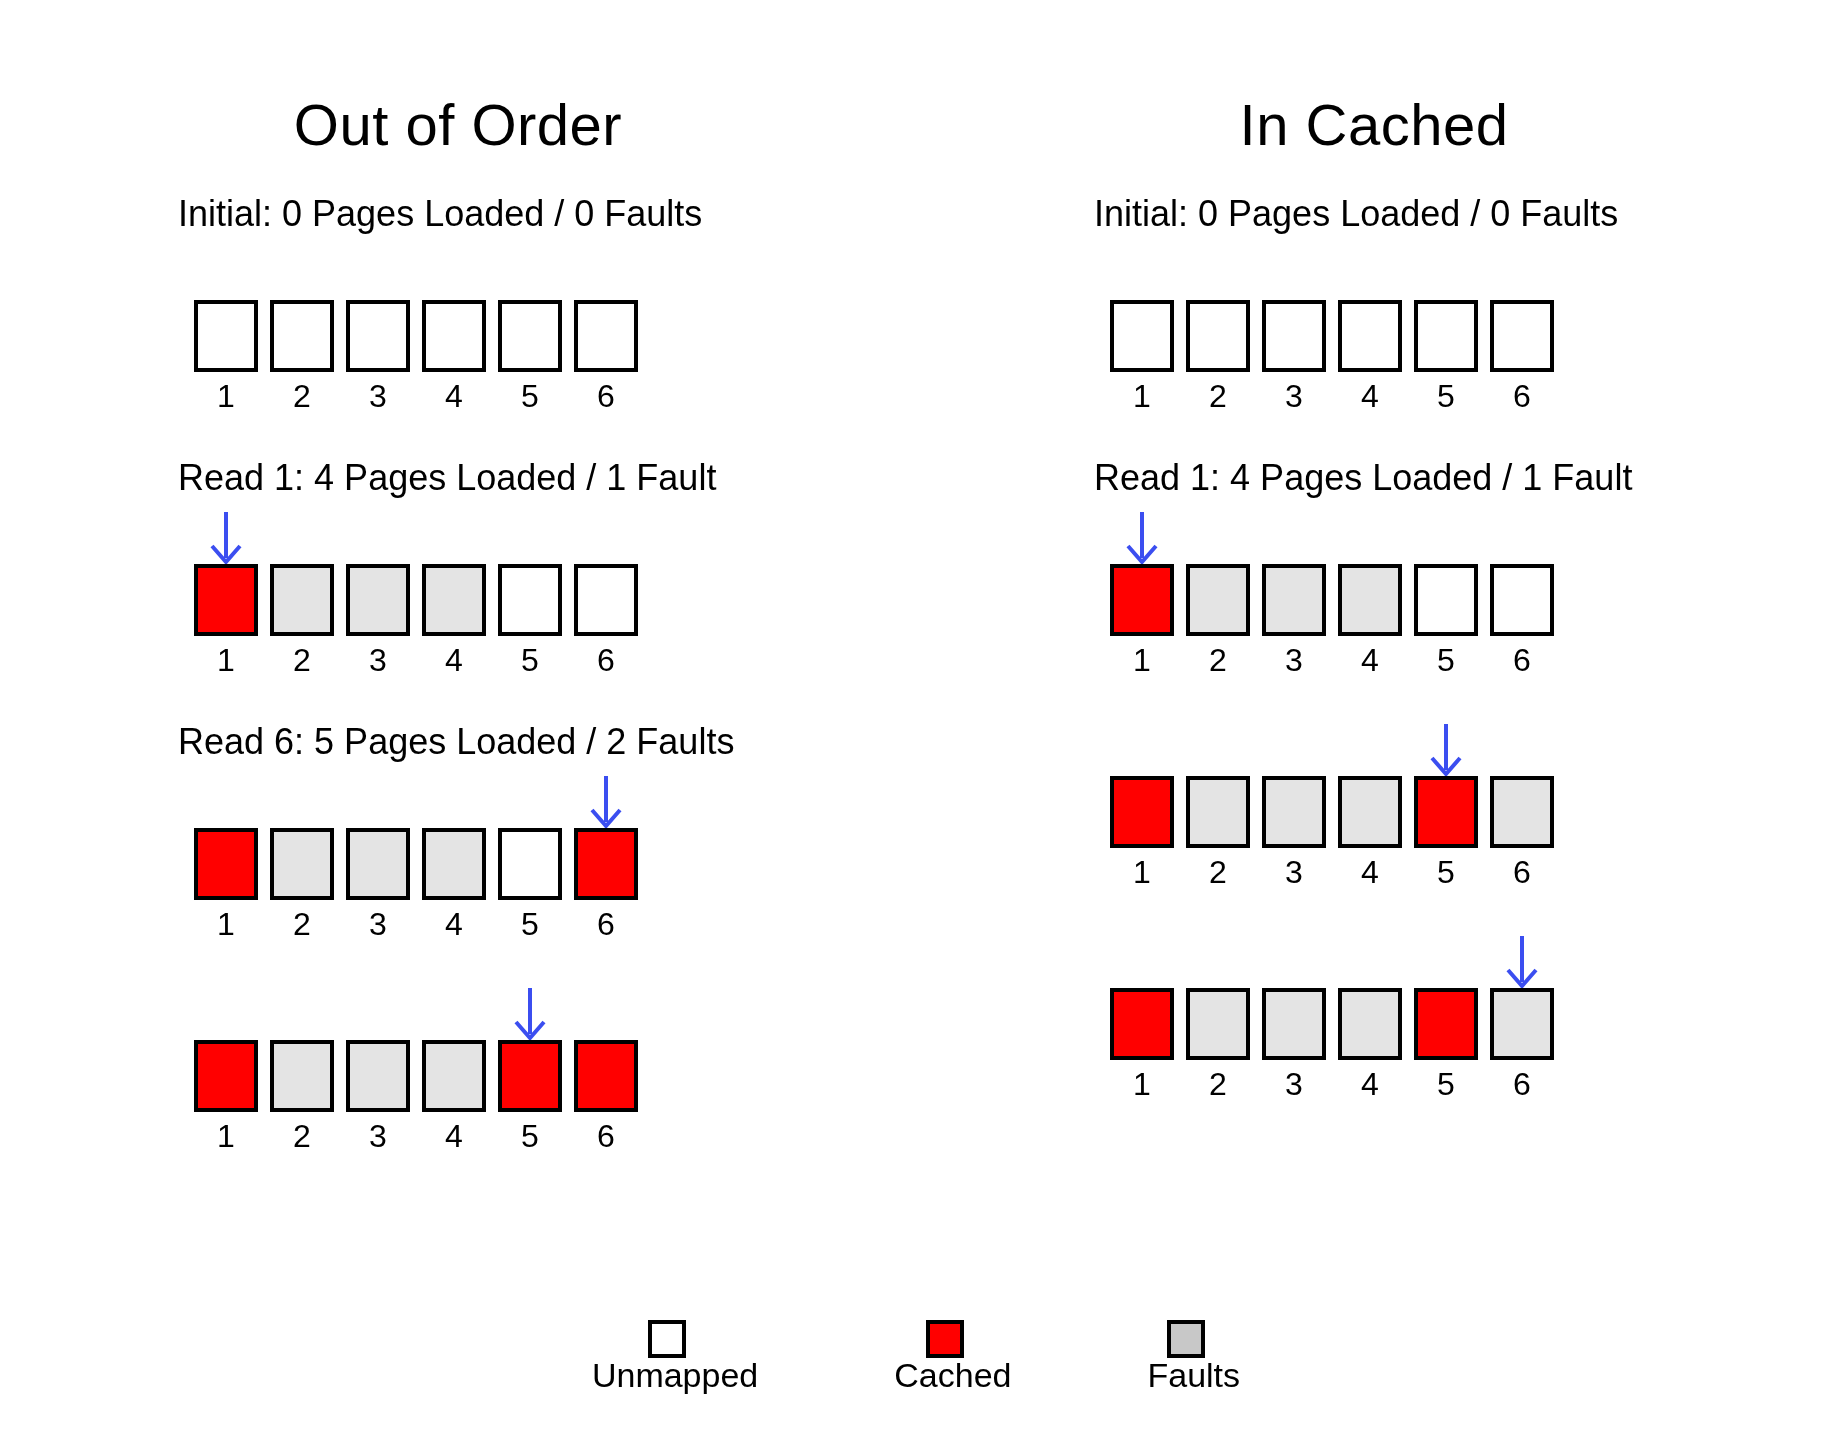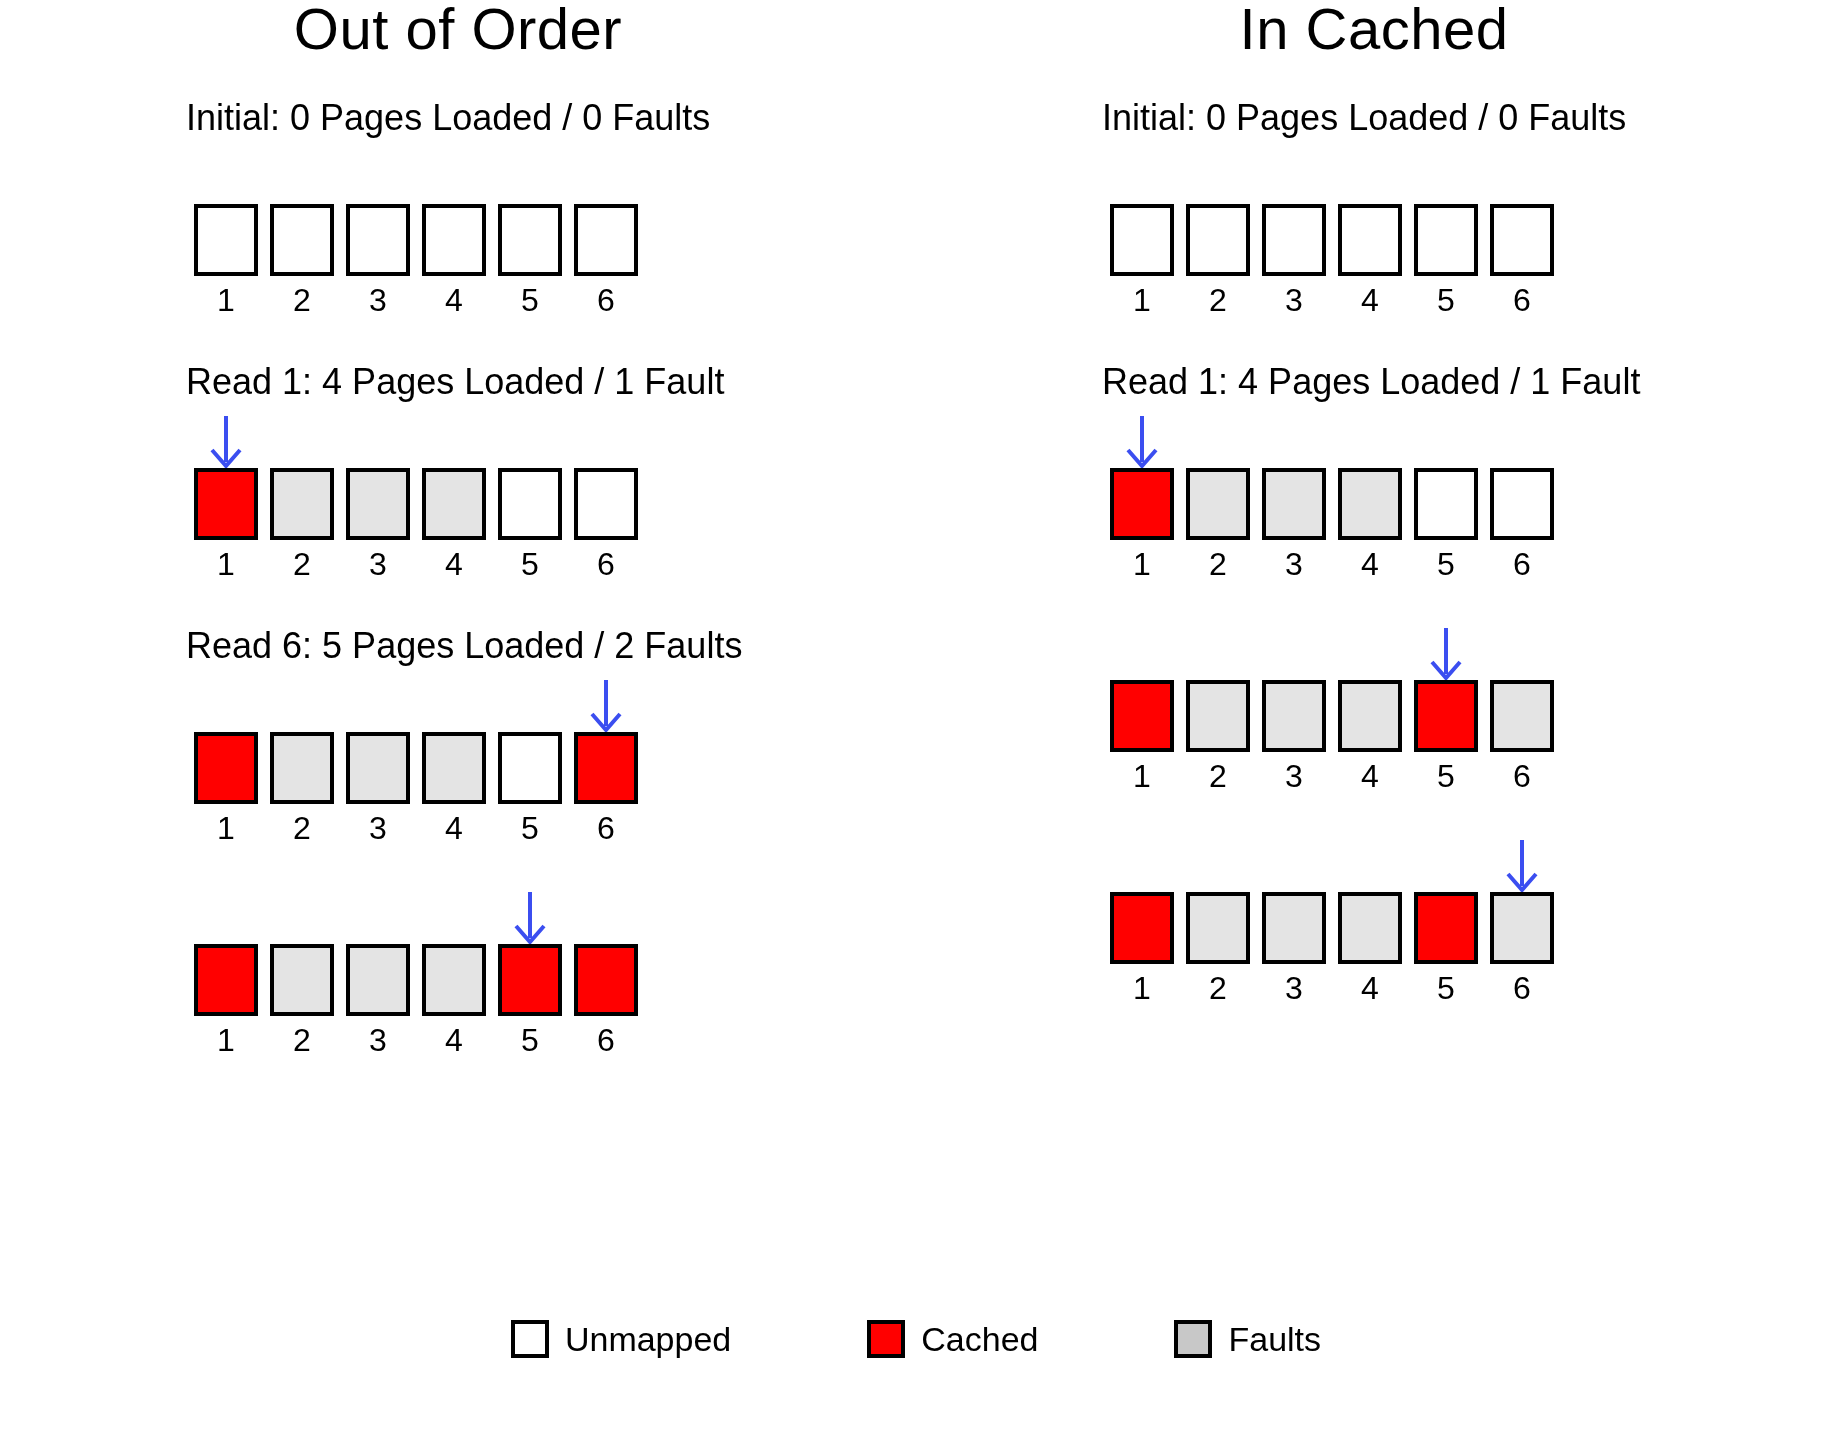--- a/index.html
+++ b/index.html
@@ -19,20 +19,21 @@
   .page {
     position: relative;
     width: 1832px;
     height: 1452px;
   }
 
   .columns {
     display: flex;
     flex-direction: row;
     width: 1832px;
+    padding-top: 96px;
     box-sizing: border-box;
   }
 
   .column {
     width: 916px;
     box-sizing: border-box;
     display: flex;
     flex-direction: column;
     align-items: center;
   }
@@ -56,21 +57,21 @@
   .col-right .col-inner { margin-left: 0px; }
 
   .step {
     margin-bottom: 0px;
   }
 
   .step-label {
     font-size: 36px;
     line-height: 1.0;
     white-space: nowrap;
-    margin: 0 0 12px 8px;
+    margin: 0 0 12px 0;
     height: 40px;
   }
 
   .arrow-lane {
     position: relative;
     height: 52px;
     width: 456px;
     margin-left: 10px;
   }
 
@@ -120,20 +121,21 @@
     top: 1320px;
     width: 1832px;
     display: flex;
     flex-direction: row;
     justify-content: center;
     align-items: center;
   }
 
   .legend-item {
     display: flex;
+    flex-direction: column;
     align-items: center;
     margin: 0 68px;
   }
 
   .legend-swatch {
     width: 38px;
     height: 38px;
     border: 4px solid #000000;
     box-sizing: border-box;
     margin-right: 16px;

